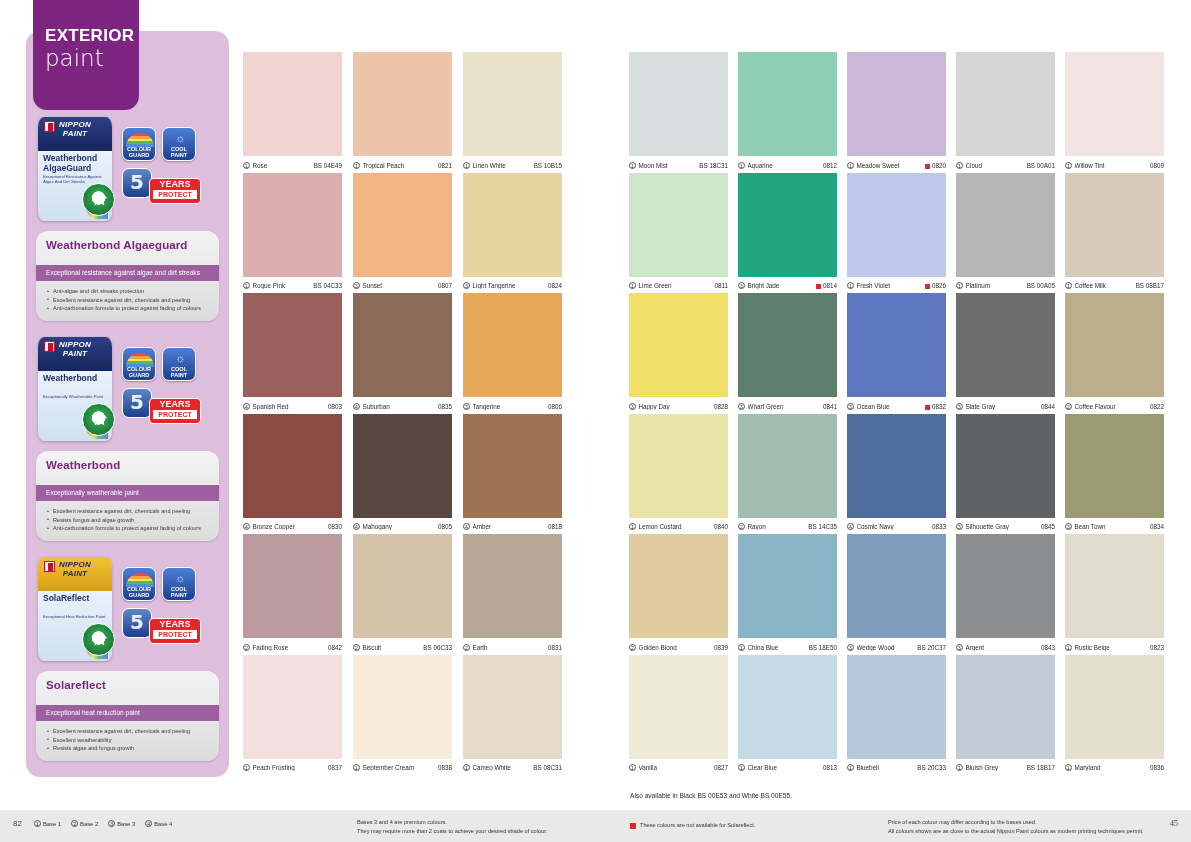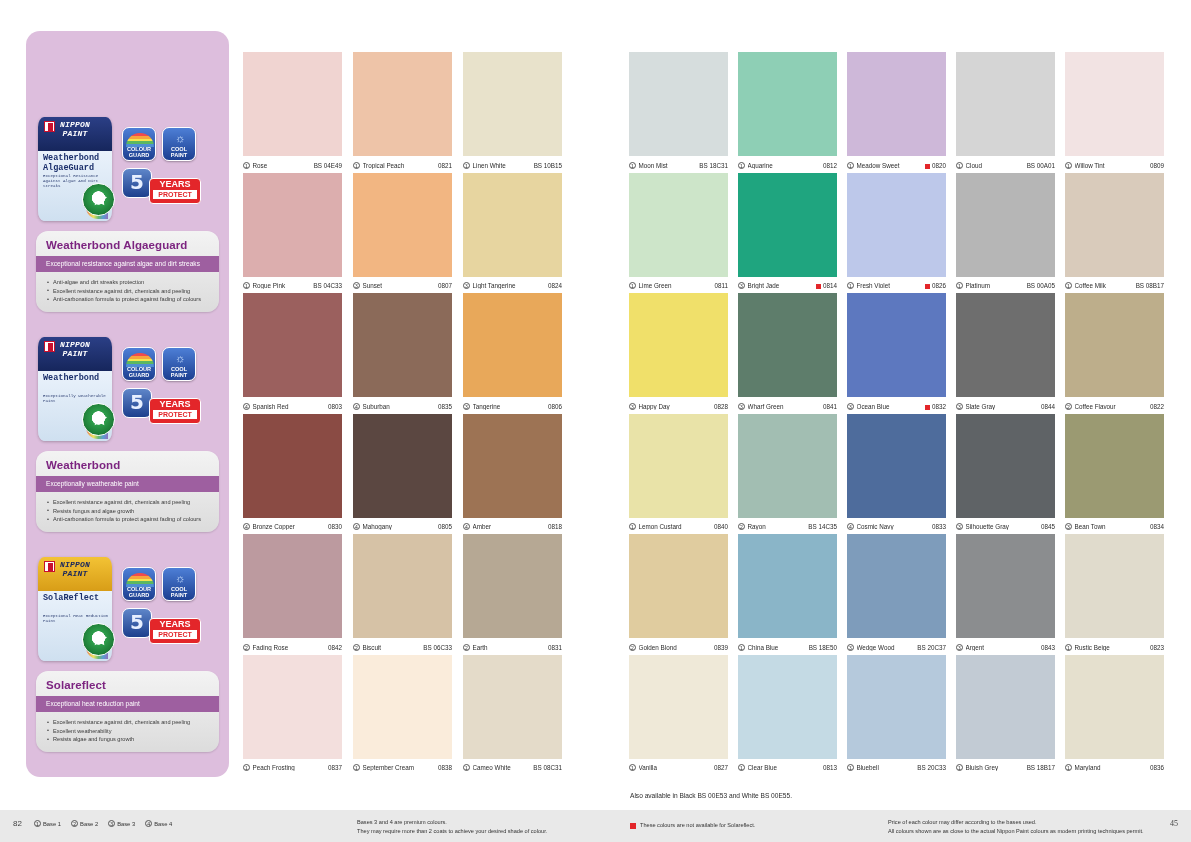--- a/index.html
+++ b/index.html
@@ -30,21 +30,21 @@
     font-size: 17px; font-weight: bold; letter-spacing: .3px; line-height: 19px;
   }
   #banner .l2 {
     font-size: 23px; line-height: 26px; font-family:"DejaVu Sans", sans-serif; font-weight:300;
   }
 
   .product { position: absolute; left: 0; width: 203px; }
   .can-row { position: relative; height: 118px; }
 
   
-  .can { position:absolute; left: 12px; top: 0px; width: 74px; height: 112px; font-family: Liberation Mono, monospace; }
+  .can { position:absolute; left: 12px; top: 0px; width: 74px; height: 112px; }
   .can .body {
     position:absolute; left:0; top:8px; width:74px; height:104px;
     border-radius: 6px / 10px;
     overflow:hidden;
     box-shadow: 0 1px 3px rgba(0,0,0,.25);
   }
   .can .top {
     position:absolute; left:0; top:0; width:74px; height:34px;
     background: linear-gradient(#2b3f86, #16265c);
   }
@@ -133,21 +133,21 @@
   .years .yr .b{font-size:7px;line-height:9px;display:block;background:#fff;color:#e3262a;margin:0 3px;}
 
   
   .card {
     position:relative; margin: 4px 10px 0 10px; width:183px;
     background: linear-gradient(#f3f3f3,#dcdcdc);
     border-radius: 12px; padding: 6px 0 8px 0;
     box-shadow: 0 1px 2px rgba(0,0,0,.15);
   }
   .card h3 {
-    font-size:11.5px; color:#7c2480; padding: 2px 10px 5px 10px;
+    font-size:11.5px; color:#7c2480; padding: 2px 10px 14px 10px;
     letter-spacing:.1px;
   }
   .card .sub {
     background:#9e5fa0; color:#fff; font-size:6.6px;
     padding:4px 10px; line-height:8px;
   }
   .card ul { list-style:none; padding:6px 10px 0 12px; }
   .card li {
     font-size:5.6px; color:#3a3a3a; line-height:8.5px; position:relative; padding-left:5px;
   }
@@ -347,20 +347,24 @@
       <ul>
         <li>Excellent resistance against dirt, chemicals and peeling</li>
               <li>Excellent weatherability</li>
               <li>Resists algae and fungus growth</li>
       </ul>
     </div>
         </div>
       </div>
   </div>
 
+  <div id="banner">
+    <div class="l1">EXTERIOR</div>
+    <div class="l2">paint</div>
+  </div>
 
   <div class="grid" id="left-grid" style="left:243px; top:52px; width:320px; height:730px;">
       <div class="col" style="left: 0px;">
         <div class="cell">
         <div class="chip" style="background:#f0d4d1"></div>
         <div class="lbl">
           <span class="bs">1</span>
           <span class="nm">Rose</span>
           <span class="cd">BS 04E49</span>
         </div>

